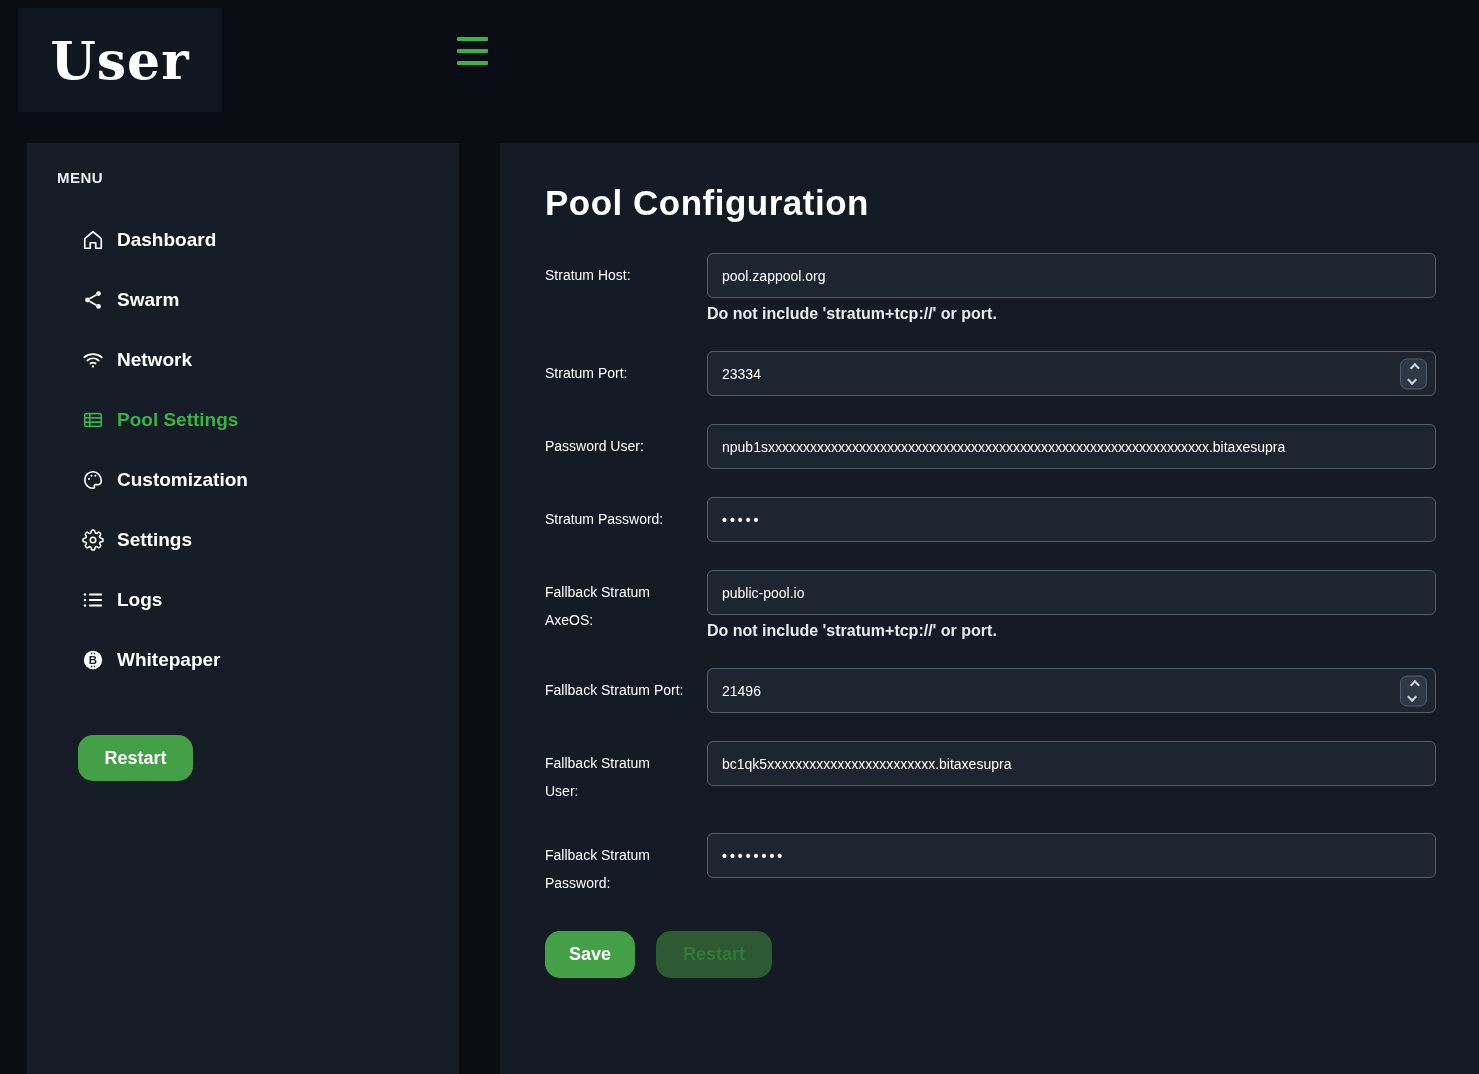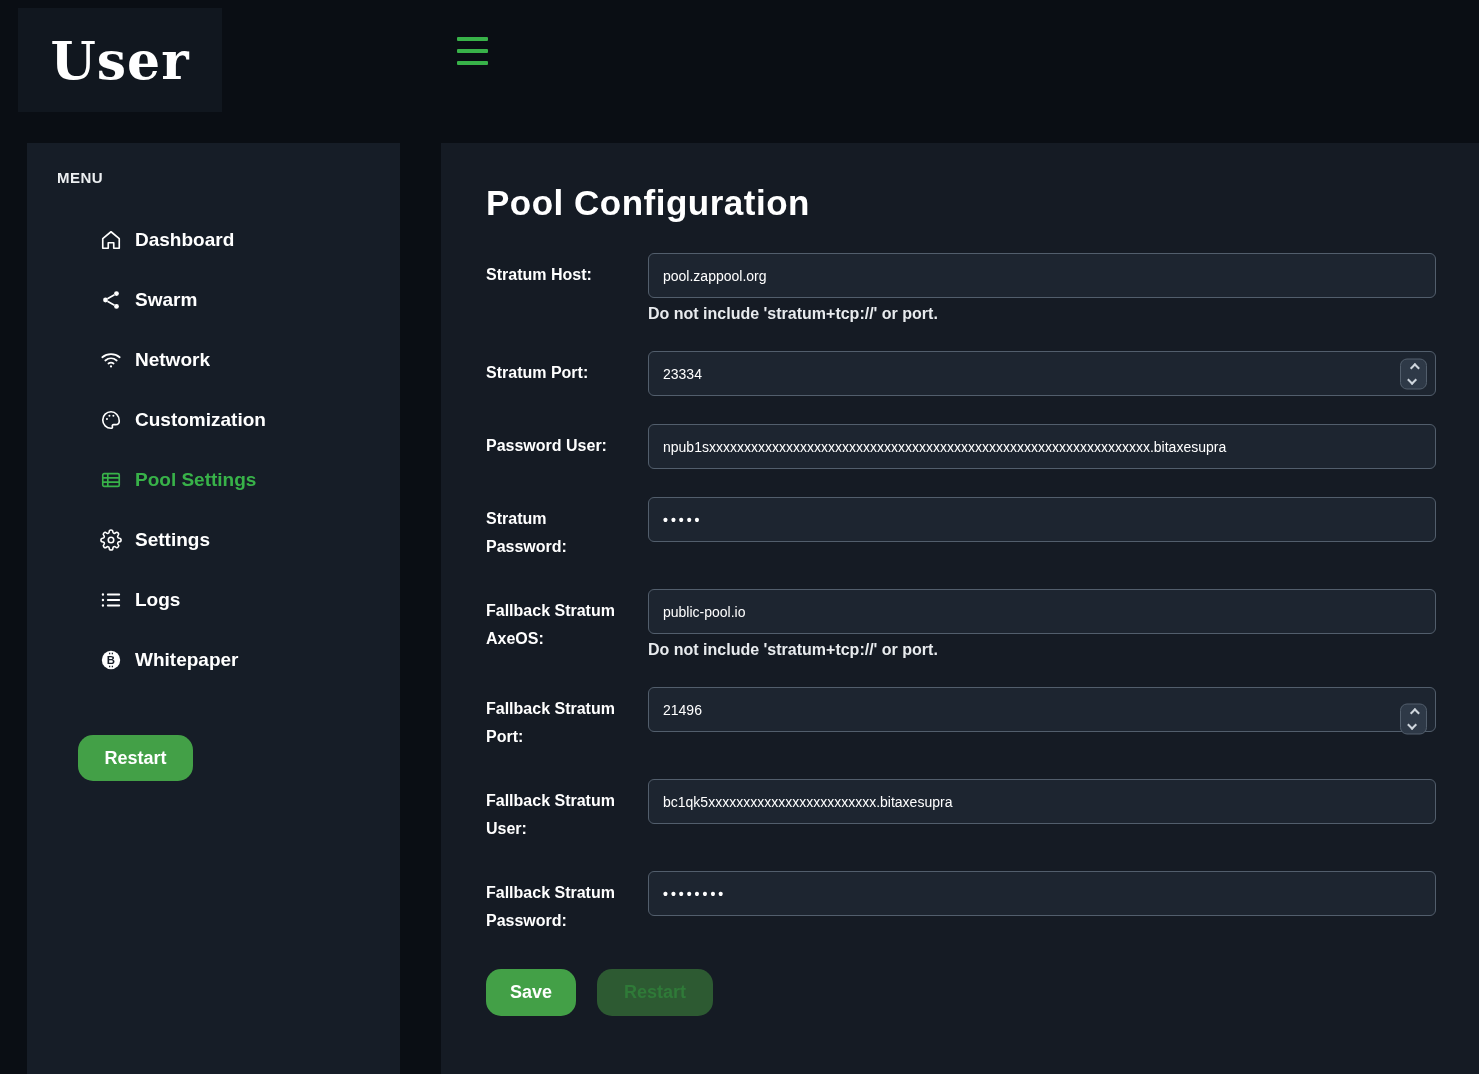--- a/index.html
+++ b/index.html
@@ -27,29 +27,29 @@
   }
   .hamburger{
     position:absolute;left:457px;top:37px;width:31px;height:28px;
     background:none;border:none;cursor:pointer;
     display:flex;flex-direction:column;justify-content:space-between;padding:0;
   }
   .hamburger span{display:block;width:31px;height:4px;background:var(--bright-green);border-radius:1px;}
   
   .layout{display:flex;height:931px;}
   aside{
-    width:373px;margin-left:27px;background:var(--sidebar-bg);
+    width:432px;margin-left:27px;background:var(--sidebar-bg);
     padding-top:26px;flex-shrink:0;
   }
   .menu-heading{
     padding-left:30px;font-size:15px;font-weight:bold;letter-spacing:.5px;color:#eceff1;
   }
   nav{margin-top:24px;}
   .menu-item{
-    display:flex;align-items:center;height:60px;padding-left:73px;gap:13px;
+    display:flex;align-items:center;height:60px;padding-left:55px;gap:13px;
     font-size:19px;font-weight:bold;color:#fff;cursor:pointer;
   }
   .menu-item.active{color:var(--bright-green);}
   .mi{width:22px;height:22px;display:inline-flex;flex-shrink:0;}
   .mi svg{width:22px;height:22px;}
   .btn{
     border:none;border-radius:15px;cursor:pointer;
     font-family:inherit;font-weight:bold;font-size:18px;color:#fff;
     background:var(--accent-green);
   }
@@ -57,21 +57,21 @@
   
   main{
     flex:1;margin-left:41px;background:var(--panel-bg);
     padding:40px 43px 12px 45px;
   }
   h1{font-size:35px;font-weight:bold;letter-spacing:.5px;margin-bottom:30px;color:#fff;}
   .row{display:flex;margin-bottom:28px;}
   .row.section-gap{margin-top:16px;}
   .label{
     width:140px;margin-right:22px;flex-shrink:0;
-    font-size:16px;font-weight:bold;line-height:28px;padding-top:8px;color:#fff;
+    font-size:14px;font-weight:normal;line-height:28px;padding-top:8px;color:#fff;
   }
   .field{flex:1;position:relative;}
   .field input{
     width:100%;height:45px;background:var(--input-bg);
     border:1px solid var(--input-border);border-radius:6px;
     color:#fff;font-size:14px;font-family:inherit;padding:0 14px;outline:none;
   }
   .field input.has-spin{padding-right:48px;}
   .field input.pwd{letter-spacing:3px;font-weight:bold;}
   .hint{margin-top:7px;font-size:16px;font-weight:bold;color:#e8ebee;}
@@ -136,42 +136,42 @@
           <svg viewBox="0 0 24 24" fill="none" stroke="currentColor" stroke-width="1.9" stroke-linecap="round">
               <path d="M2.5 9a15 15 0 0 1 19 0"></path>
               <path d="M5.8 12.5a10 10 0 0 1 12.4 0"></path>
               <path d="M9.2 15.8a5 5 0 0 1 5.6 0"></path>
               <circle cx="12" cy="19" r="1.2" fill="currentColor" stroke="none"></circle>
             </svg>
         </span>
         <span>Network</span>
       </div>
 
+      <div class="menu-item active">
+        <span class="mi">
+          <svg viewBox="0 0 24 24" fill="none" stroke="currentColor" stroke-width="1.8">
+              <rect x="3" y="5" width="18" height="14" rx="1.5"></rect>
+              <path d="M3 9.7h18M3 14.3h18M8.5 5v14"></path>
+            </svg>
+        </span>
+        <span>Pool Settings</span>
+      </div>
+
       <div class="menu-item">
         <span class="mi">
           <svg viewBox="0 0 24 24" fill="none" stroke="currentColor" stroke-width="1.8">
               <path d="M12 3a9 9 0 0 0 0 18c1.3 0 1.9-.9 1.5-1.9-.4-1 .2-2.1 1.4-2.1H17c2.5 0 4-1.6 4-4 0-5.5-4-10-9-10z"></path>
               <circle cx="7.6" cy="11" r="1.1" fill="currentColor" stroke="none"></circle>
               <circle cx="10.3" cy="7.4" r="1.1" fill="currentColor" stroke="none"></circle>
               <circle cx="14.6" cy="7.4" r="1.1" fill="currentColor" stroke="none"></circle>
             </svg>
         </span>
         <span>Customization</span>
       </div>
 
-      <div class="menu-item active">
-        <span class="mi">
-          <svg viewBox="0 0 24 24" fill="none" stroke="currentColor" stroke-width="1.8">
-              <rect x="3" y="5" width="18" height="14" rx="1.5"></rect>
-              <path d="M3 9.7h18M3 14.3h18M8.5 5v14"></path>
-            </svg>
-        </span>
-        <span>Pool Settings</span>
-      </div>
-
       <div class="menu-item">
         <span class="mi">
           <svg viewBox="0 0 24 24" fill="none" stroke="currentColor" stroke-width="1.7">
               <circle cx="12" cy="12" r="3"></circle>
               <path d="M19.4 15a1.65 1.65 0 0 0 .33 1.82l.06.06a2 2 0 0 1-2.83 2.83l-.06-.06a1.65 1.65 0 0 0-1.82-.33 1.65 1.65 0 0 0-1 1.51V21a2 2 0 0 1-4 0v-.09A1.65 1.65 0 0 0 9 19.4a1.65 1.65 0 0 0-1.82.33l-.06.06a2 2 0 0 1-2.83-2.83l.06-.06a1.65 1.65 0 0 0 .33-1.82 1.65 1.65 0 0 0-1.51-1H3a2 2 0 0 1 0-4h.09A1.65 1.65 0 0 0 4.6 9a1.65 1.65 0 0 0-.33-1.82l-.06-.06a2 2 0 0 1 2.83-2.83l.06.06a1.65 1.65 0 0 0 1.82.33H9a1.65 1.65 0 0 0 1-1.51V3a2 2 0 0 1 4 0v.09a1.65 1.65 0 0 0 1 1.51 1.65 1.65 0 0 0 1.82-.33l.06-.06a2 2 0 0 1 2.83 2.83l-.06.06a1.65 1.65 0 0 0-.33 1.82V9a1.65 1.65 0 0 0 1.51 1H21a2 2 0 0 1 0 4h-.09a1.65 1.65 0 0 0-1.51 1z"></path>
             </svg>
         </span>
         <span>Settings</span>
       </div>
 

